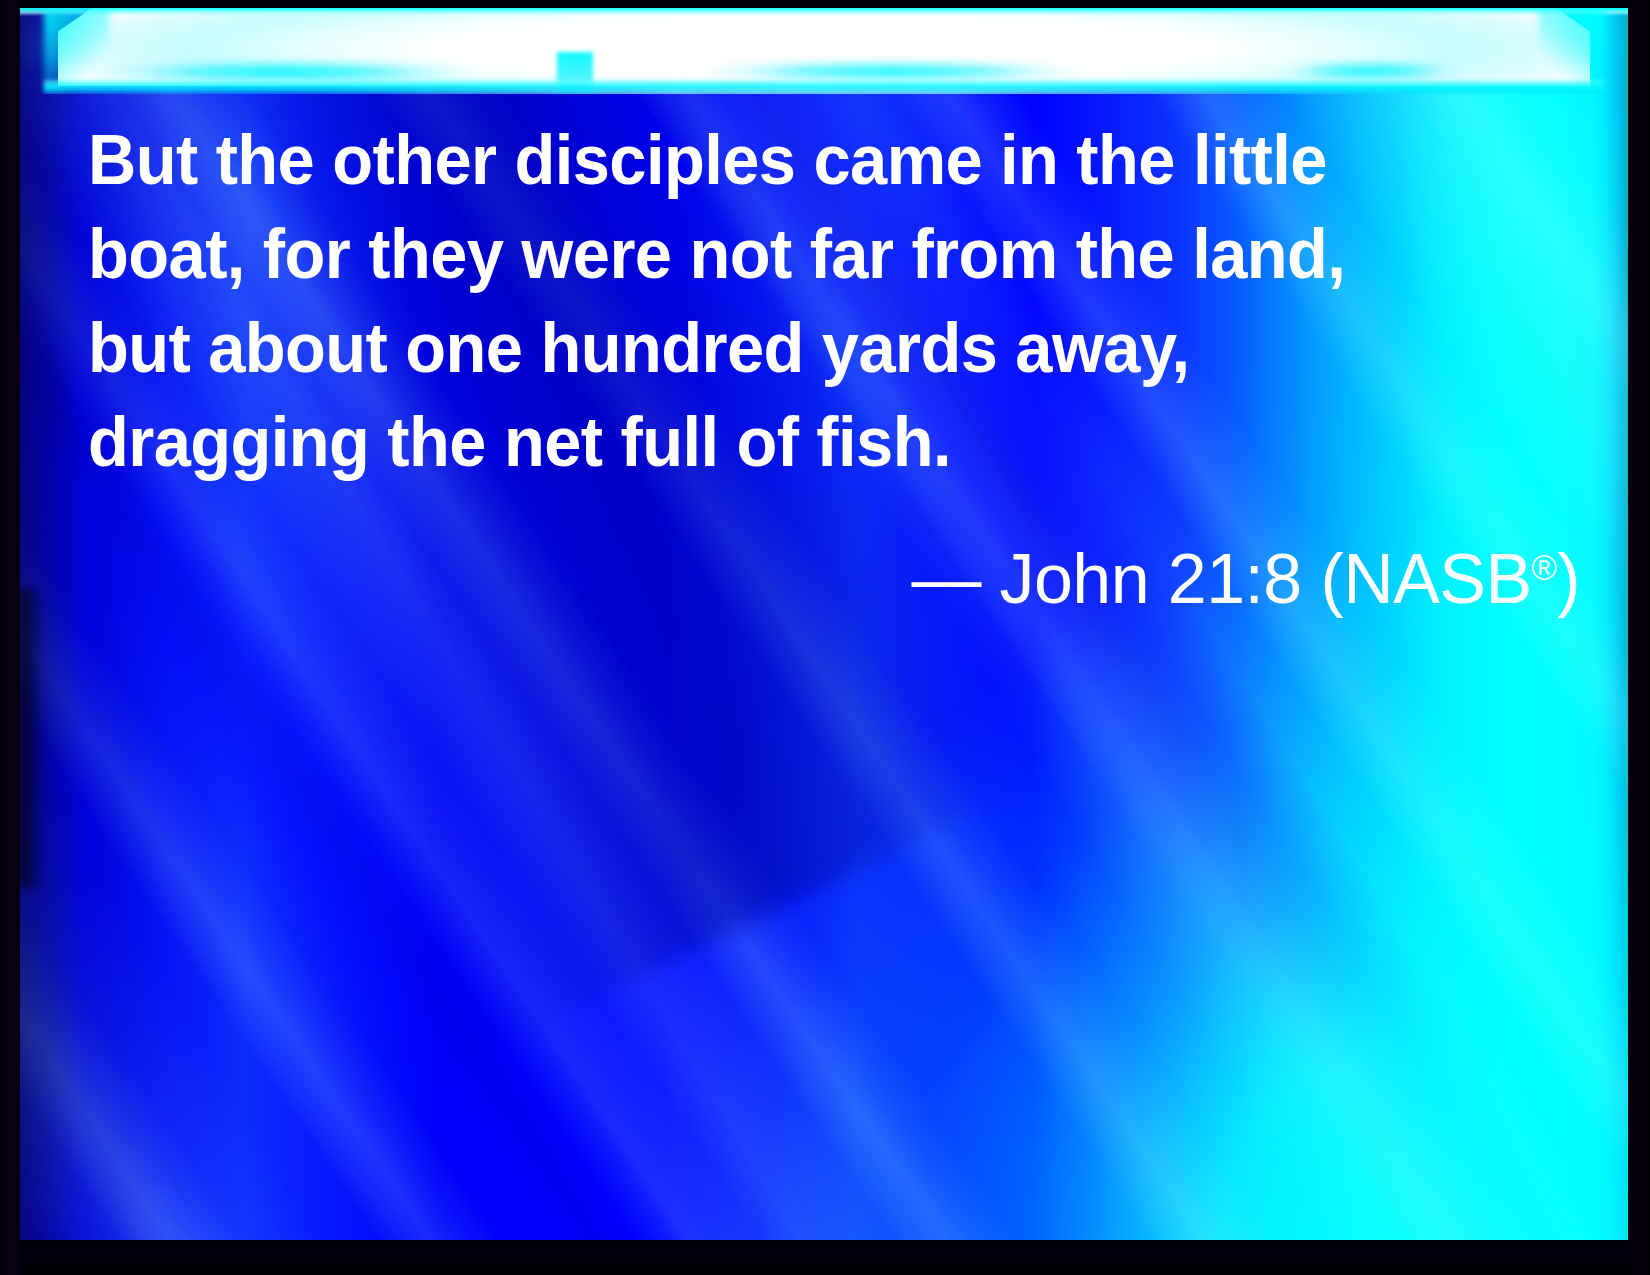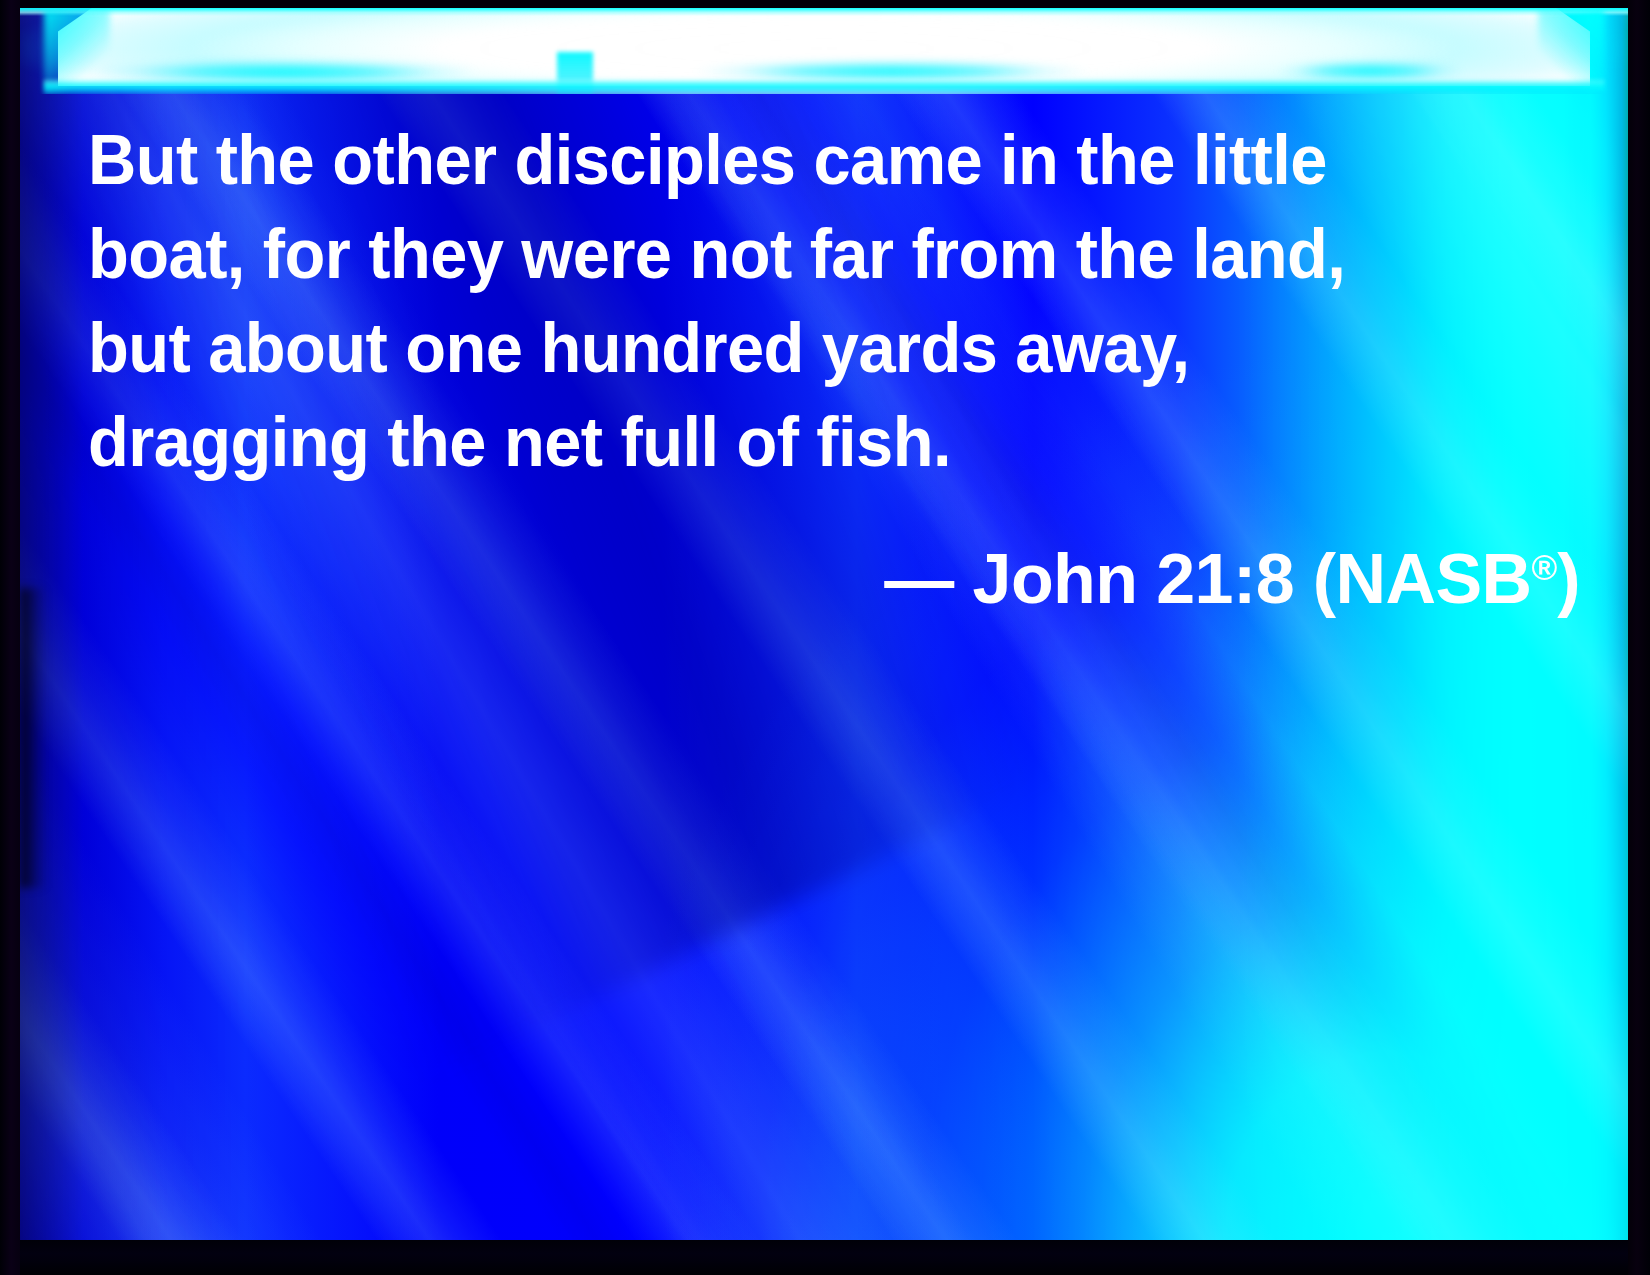--- a/index.html
+++ b/index.html
@@ -281,21 +281,21 @@
     font-size:70px;
     line-height:94px;
     letter-spacing:-0.6px;
     white-space:nowrap;
     transform:scaleX(0.955);
     transform-origin:left center;
   }
   #attribution {
     color:#ffffff;
     font-family:"Liberation Sans", sans-serif;
-    font-weight:bold;
+    font-weight:normal;
     font-size:70px;
     line-height:94px;
     letter-spacing:-0.6px;
     text-align:right;
     margin-top:32px;
     padding-right:8px;
     white-space:nowrap;
   }
   #attribution .reg {
     font-size:0.50em;

